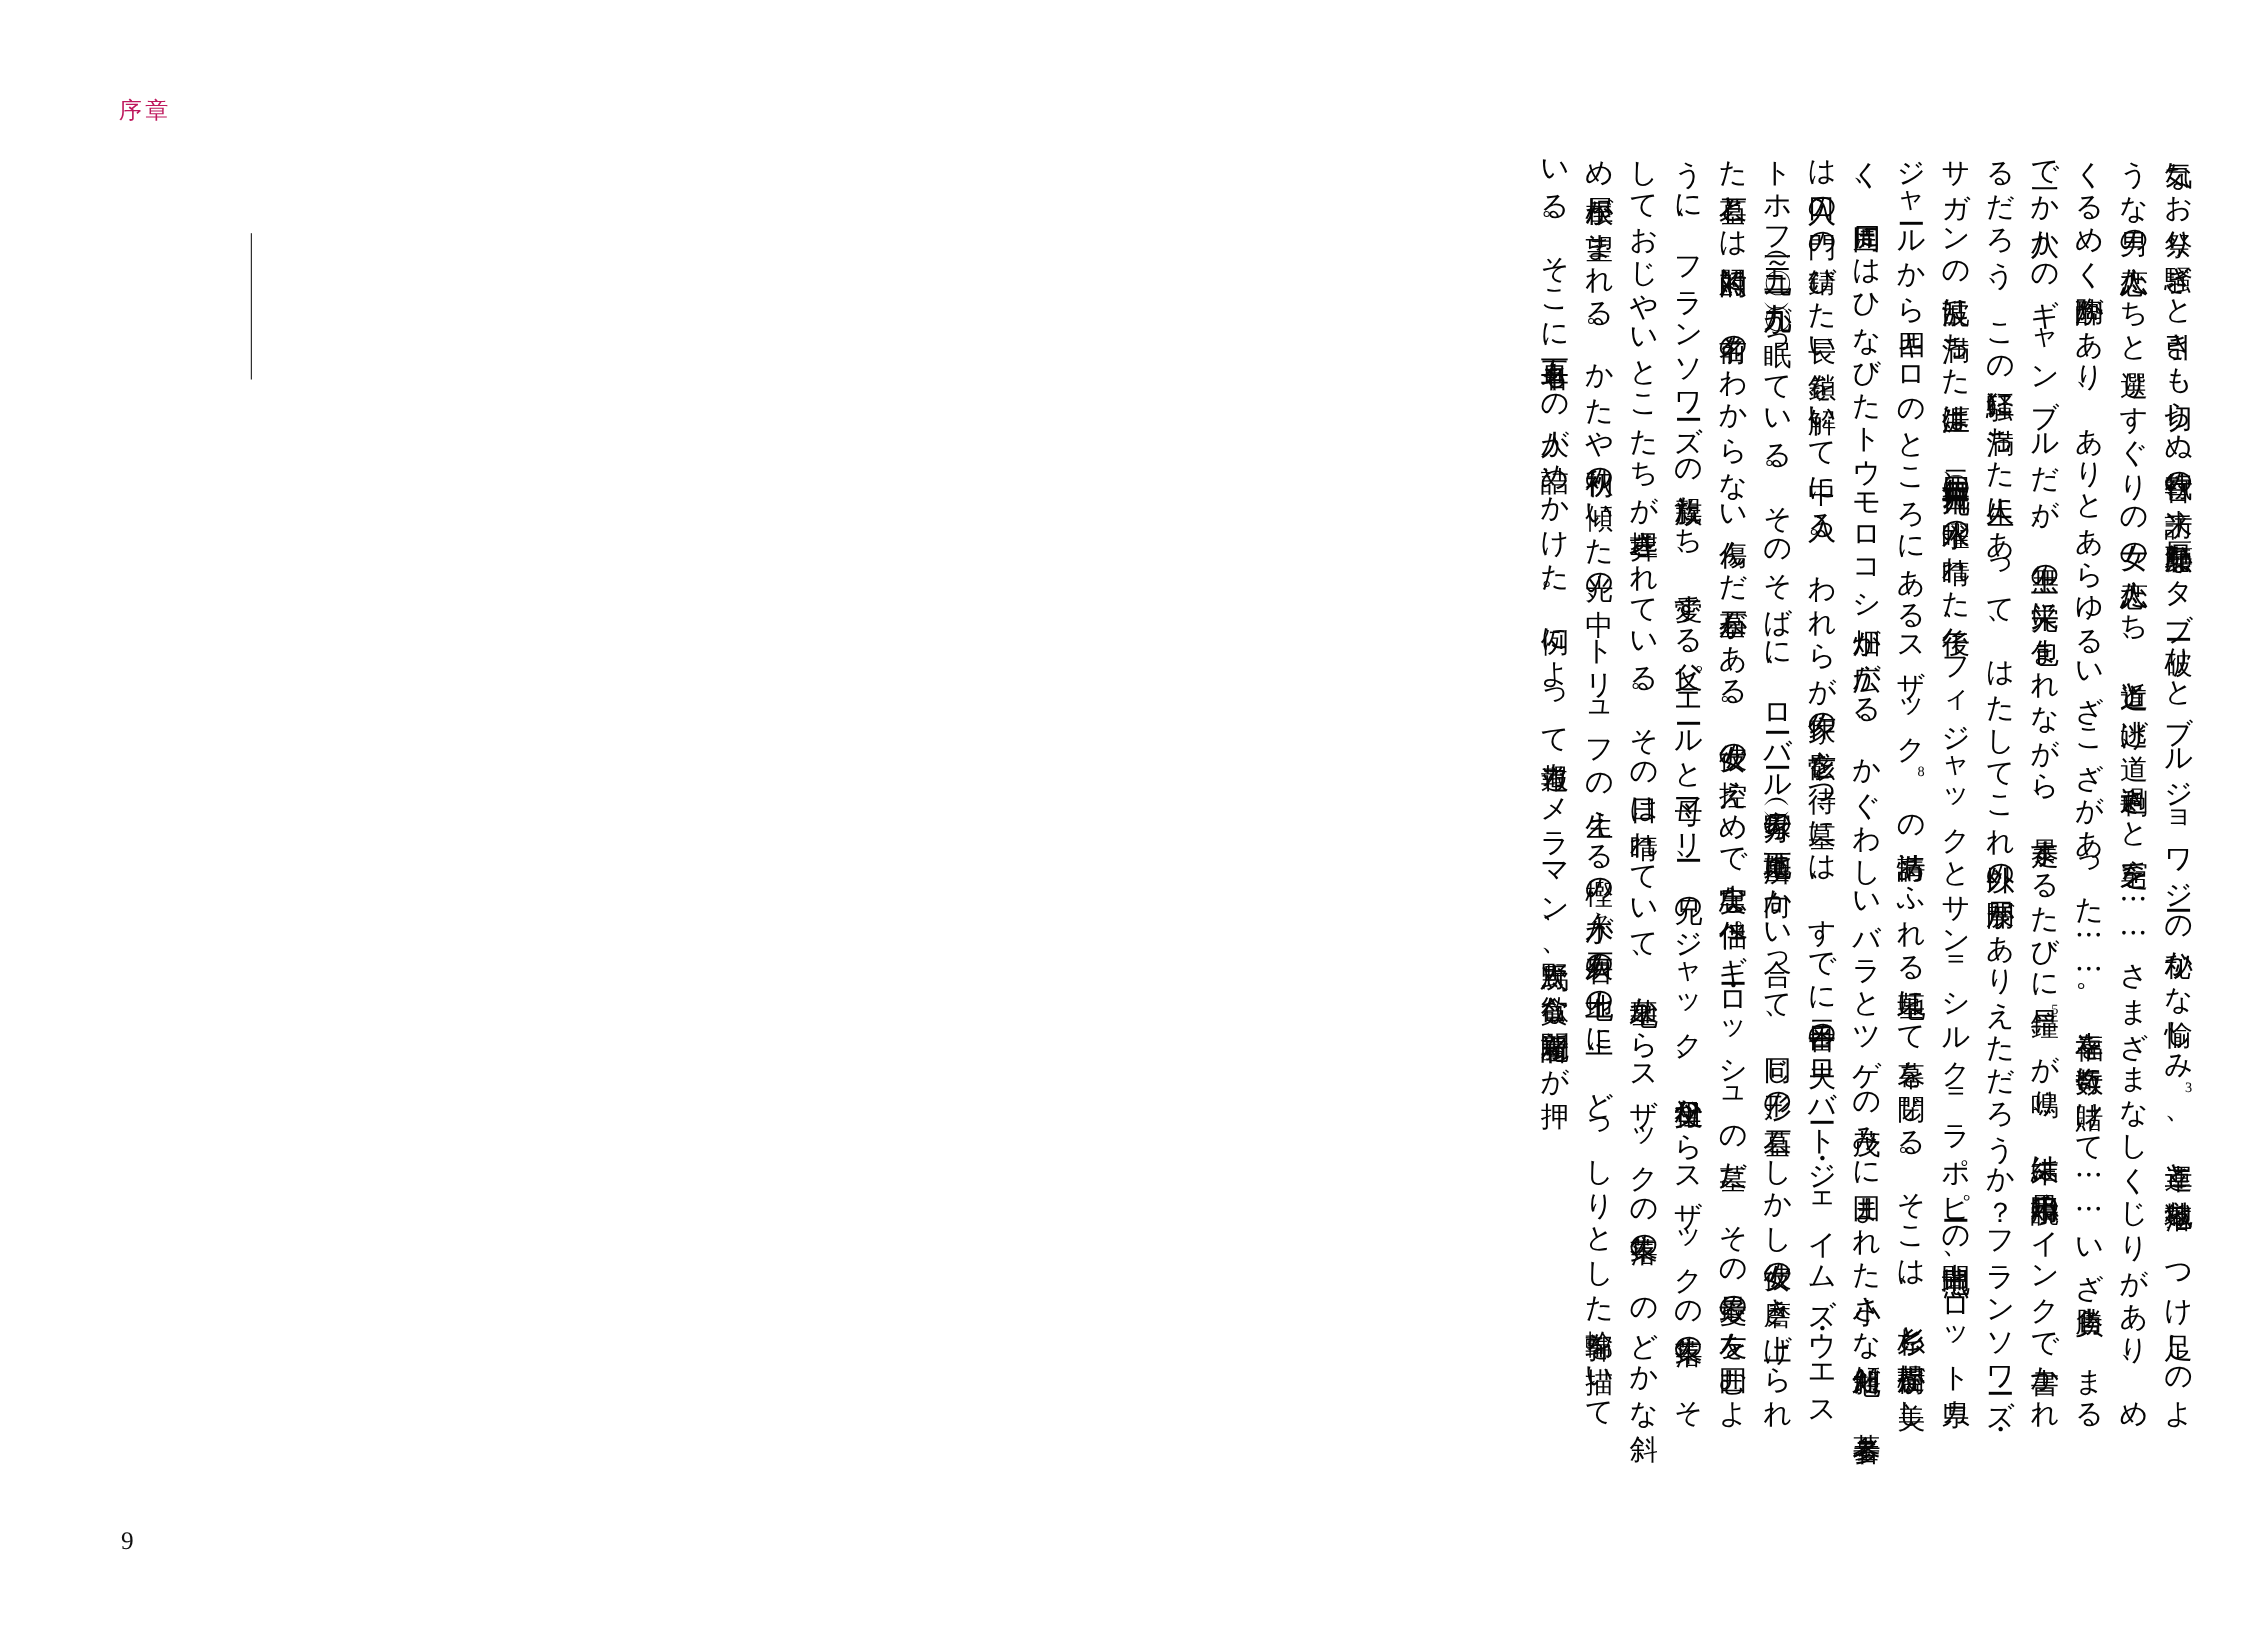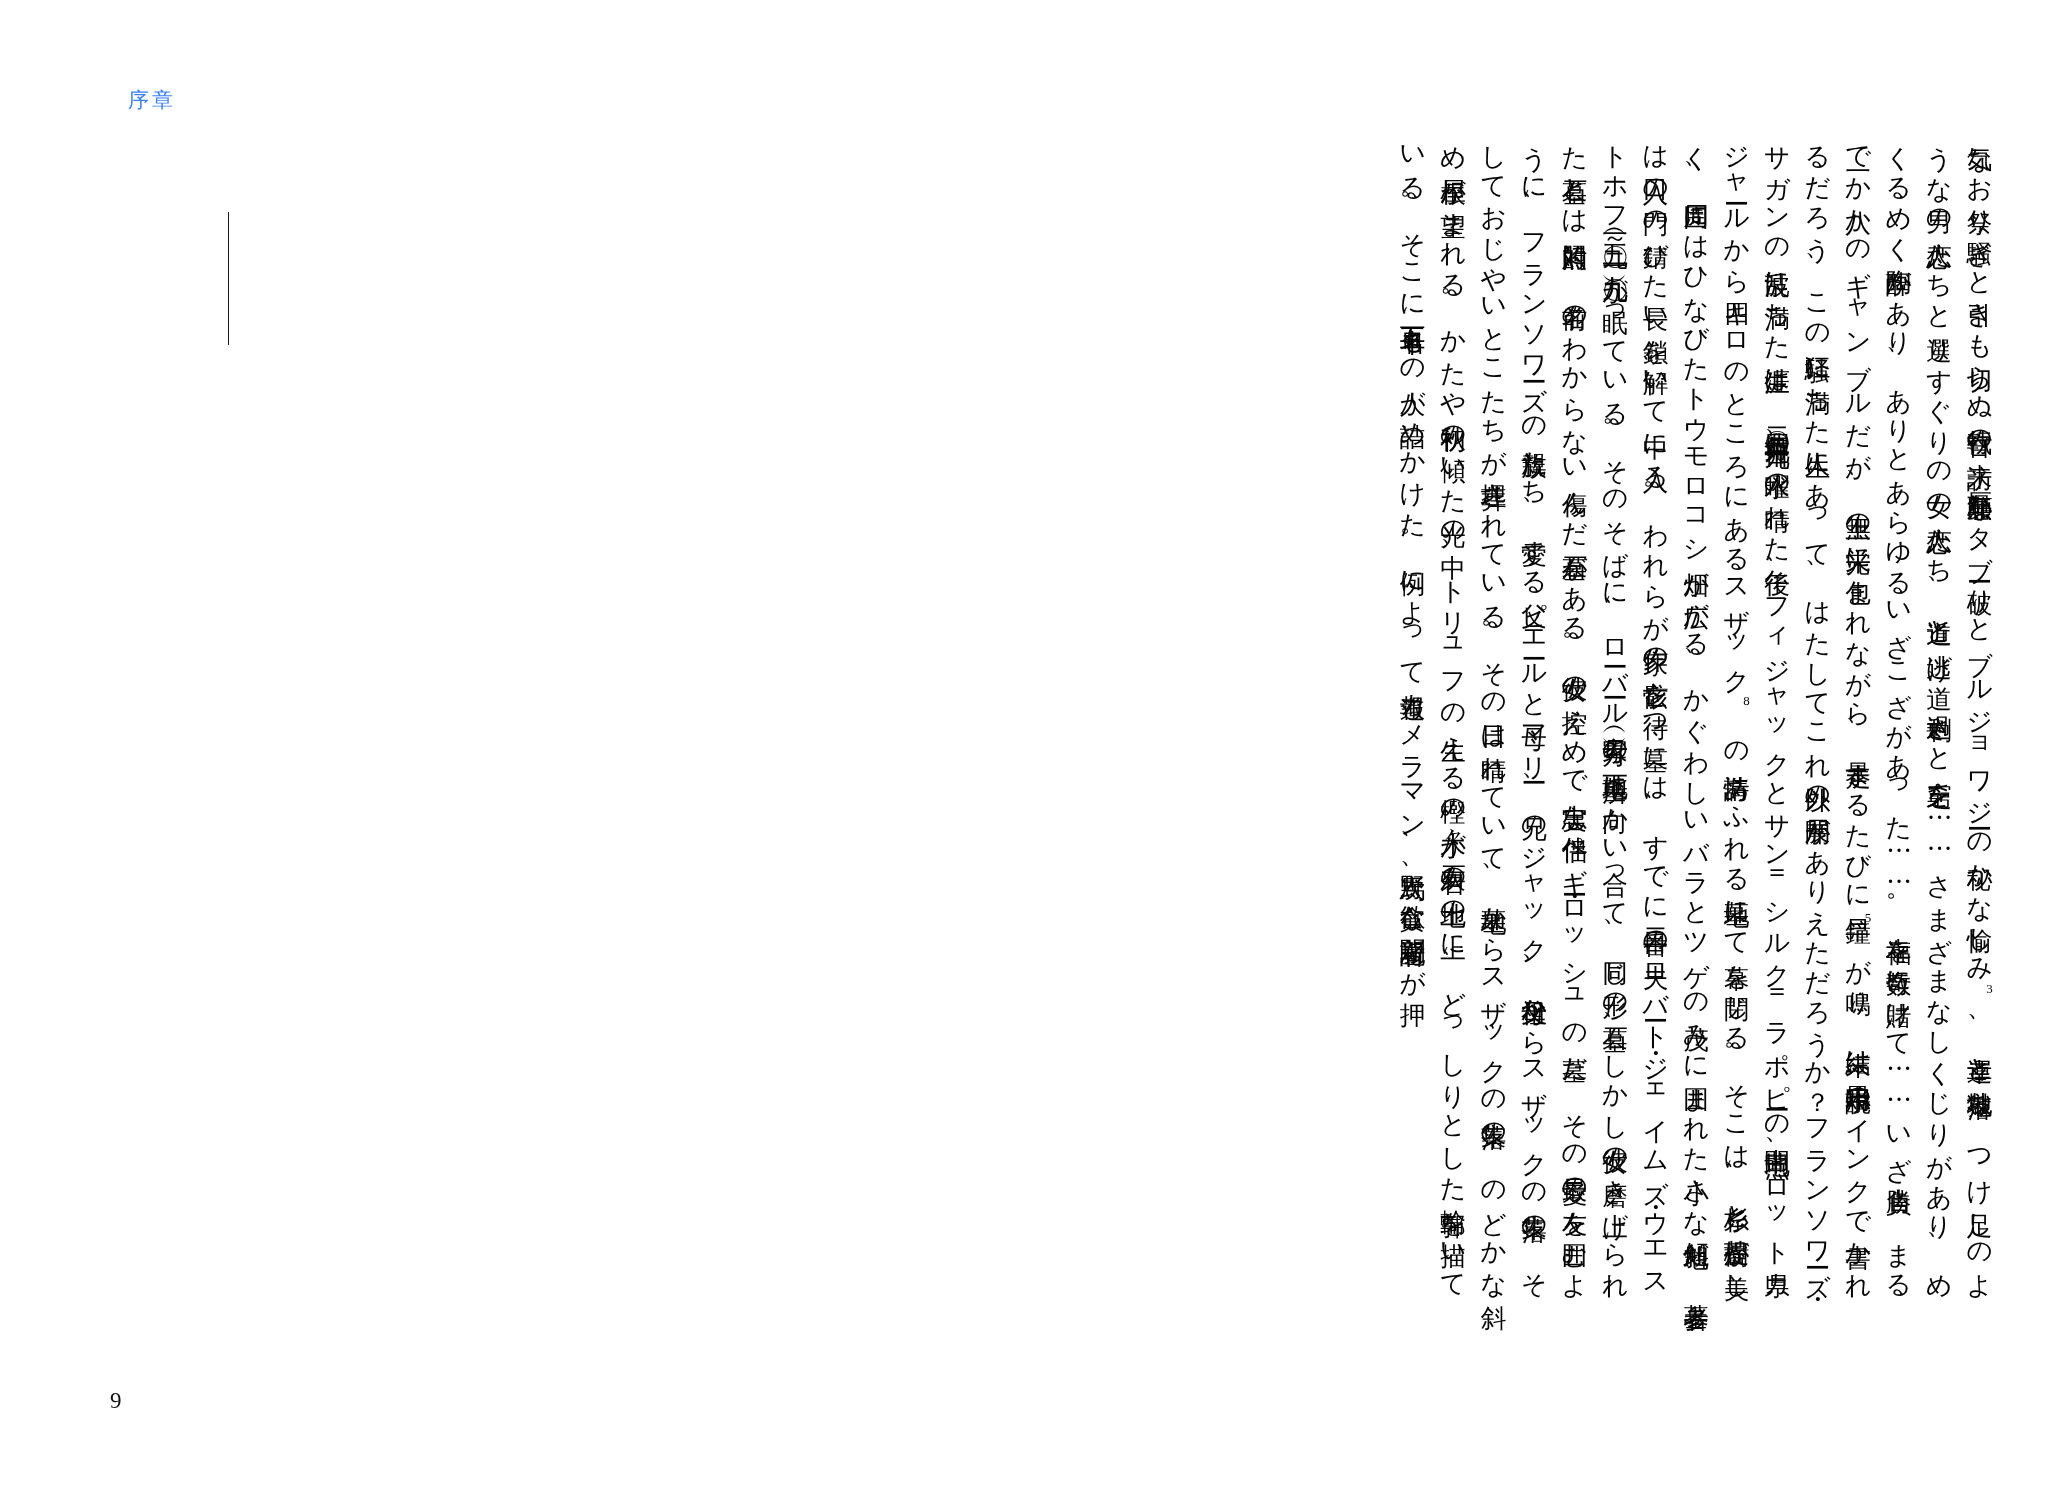--- a/index.html
+++ b/index.html
@@ -30,25 +30,24 @@
     background: #ffffff;
   }
   #page-right { left: 1024px; right: 0; }
   #page-left  { left: 0; width: 1024px; }
 
   
   .running-head {
     position: absolute;
     font-size: 21px;
     letter-spacing: 3px;
-    color: #3b82f6;
+    color: #be185d;
     font-family: Liberation Sans, sans-serif;
     writing-mode: horizontal-tb;
     white-space: nowrap;
-    margin-left: 20px;
   }
   #running-head-left {
     left: 108px;
     top: 86px;
   }
 
   
   .folio {
     position: absolute;
     font-size: 23px;

